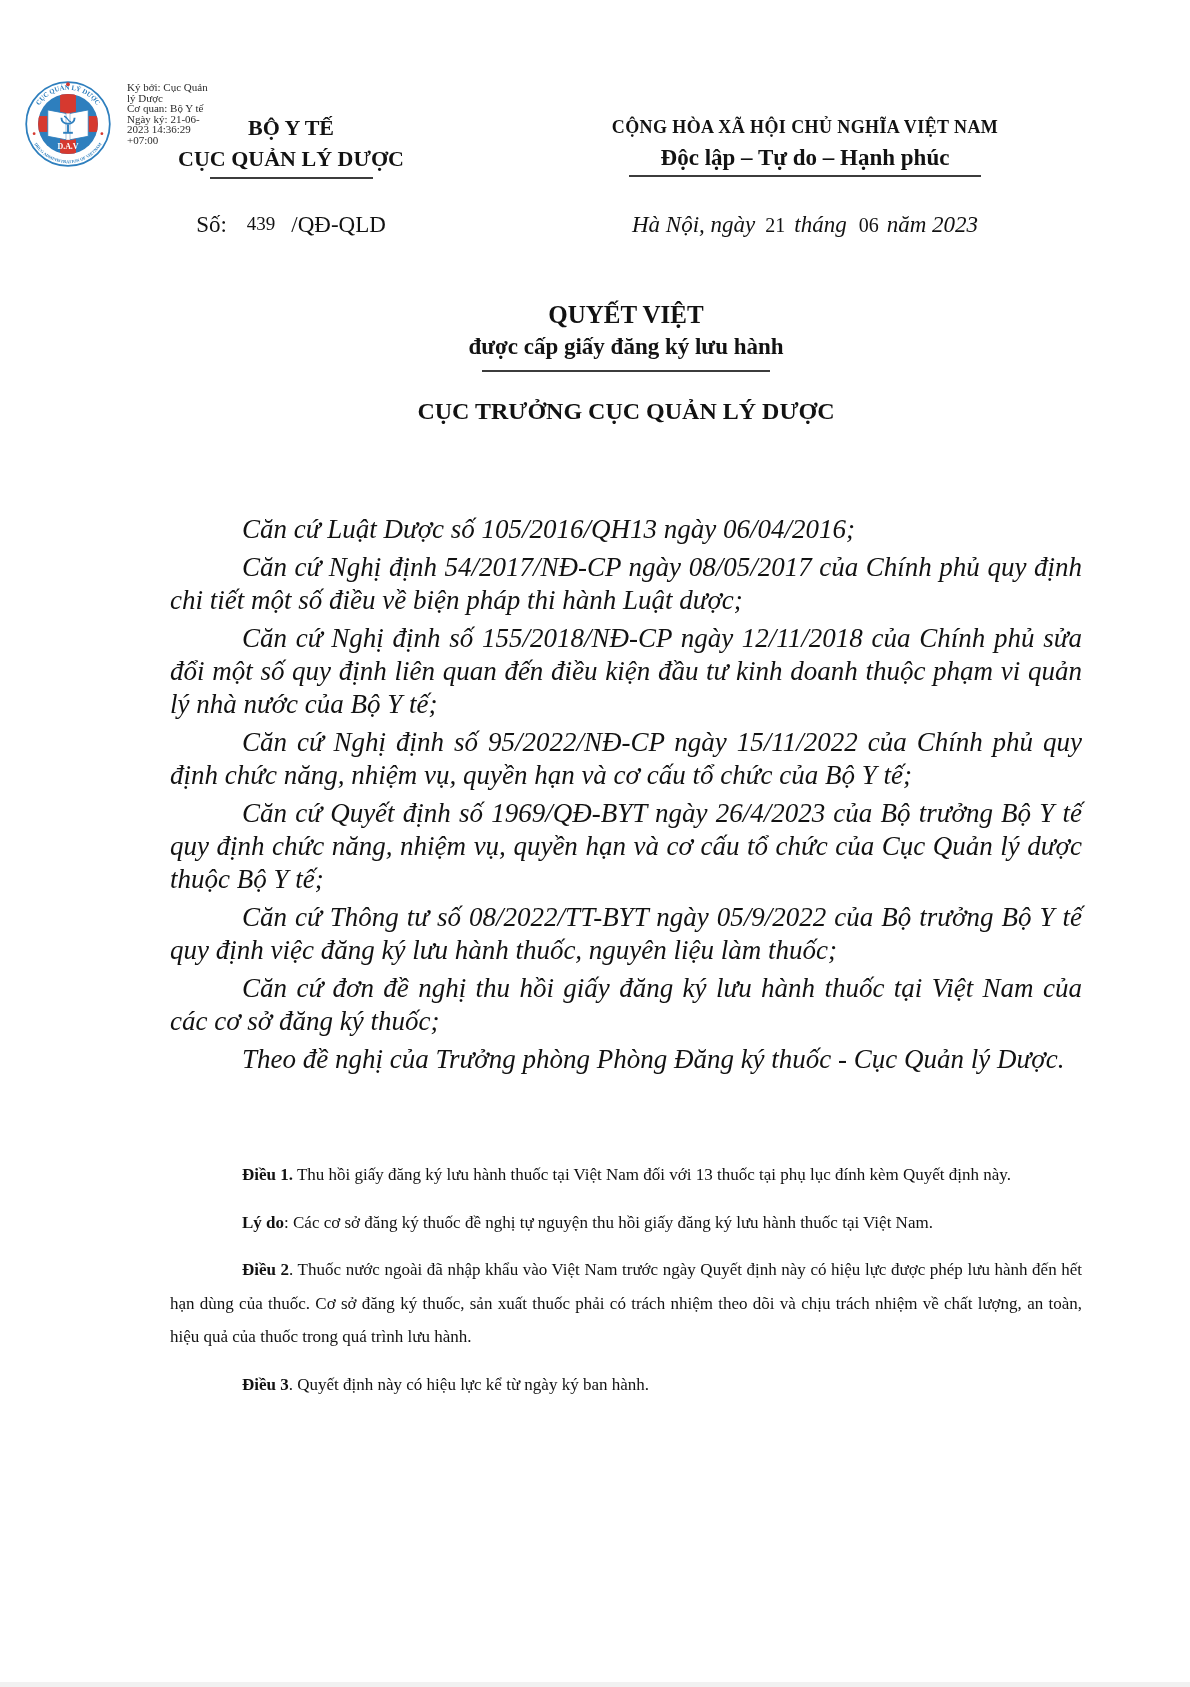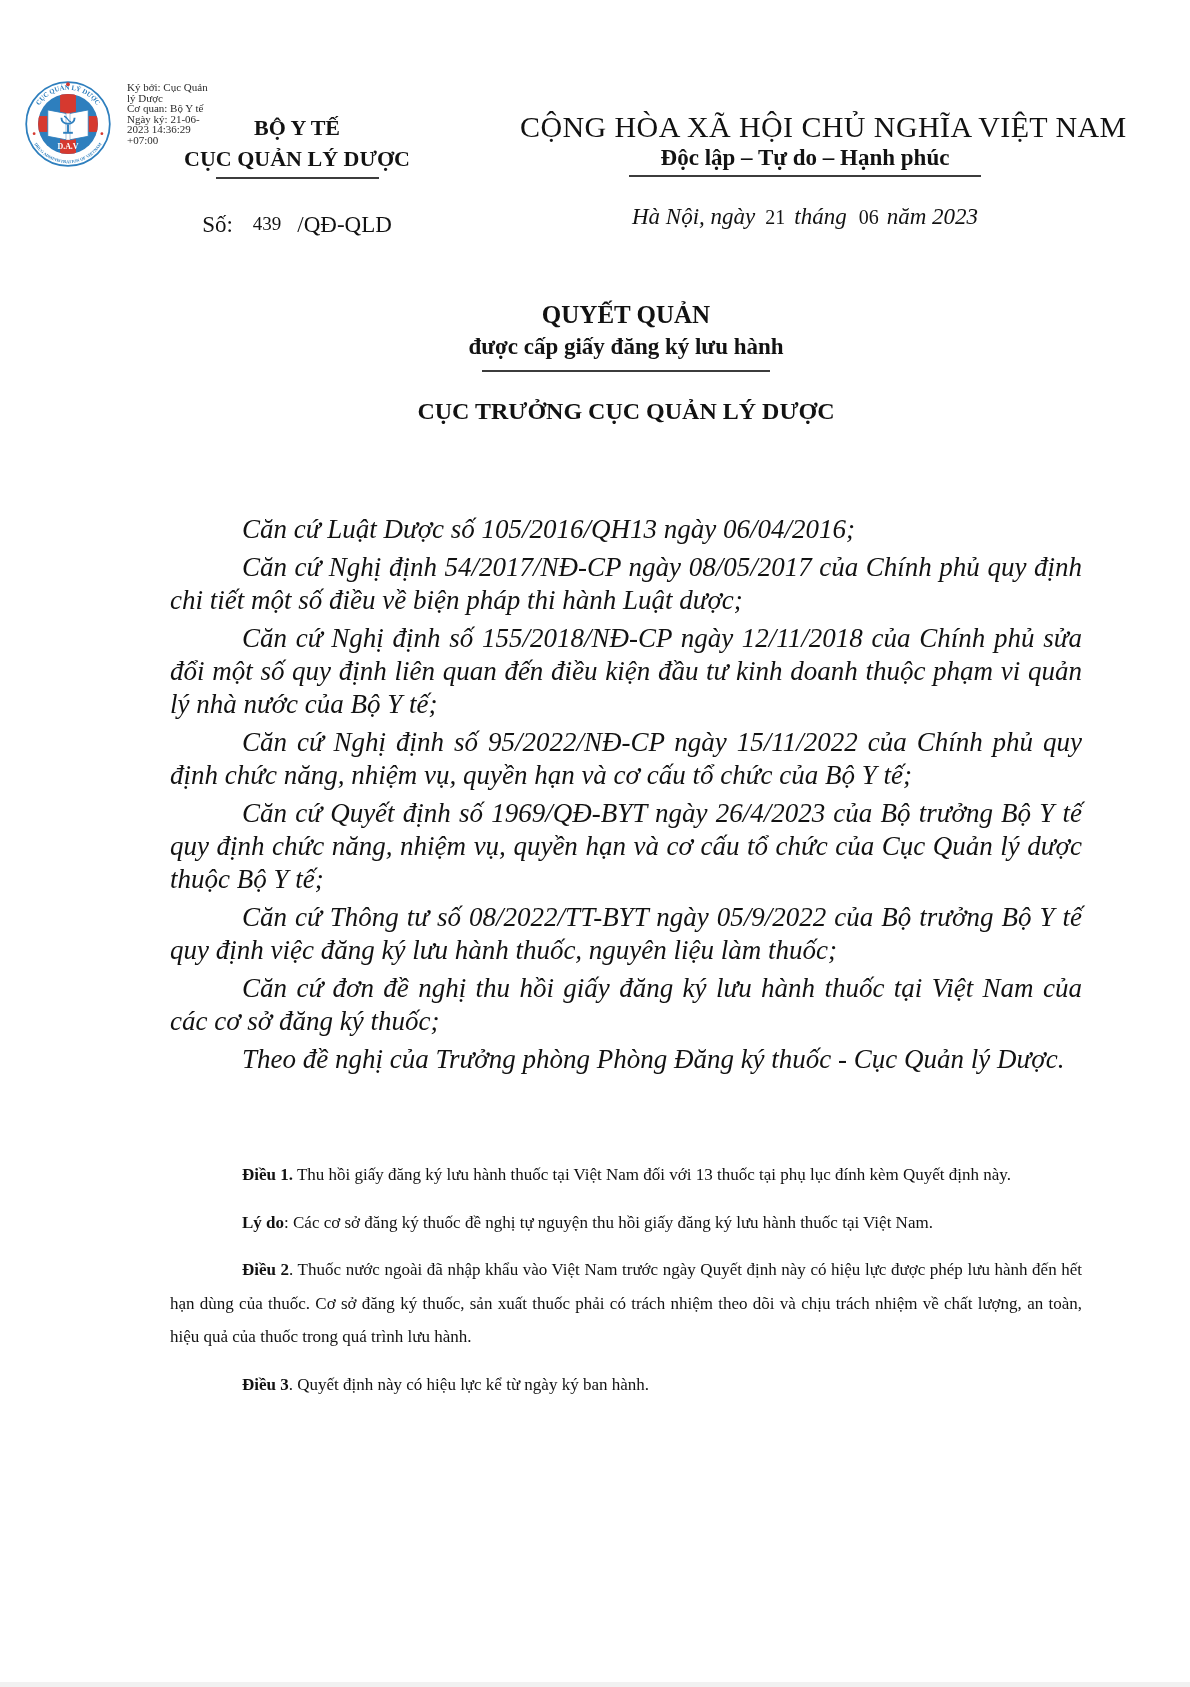--- a/index.html
+++ b/index.html
@@ -7,32 +7,32 @@
     position:relative; width:1190px; height:1687px; background:#ffffff;
     font-family:"Liberation Serif","DejaVu Serif",serif; color:#121212;
     overflow:hidden;
   }
   
   .seal { position:absolute; left:24px; top:80px; width:88px; height:88px; }
   .sig-stamp {
     position:absolute; left:127px; top:82px; width:120px;
     font-size:11px; line-height:10.6px; color:#2b2b2b; white-space:pre-line;
   }
-  .col-left { position:absolute; left:147px; top:112px; width:300px; text-align:center; }
+  .col-left { position:absolute; left:141px; top:112px; width:300px; text-align:center; }
   .col-left .ministry { font-size:22px; font-weight:bold; line-height:32px; }
   .col-left .department { font-size:22px; font-weight:bold; line-height:30px; }
   .rule { border-top:2px solid #3c3c3c; height:0; margin:3px auto 0; }
   .rule-dept { width:163px; }
   .doc-no { margin-top:29px; font-size:23px; line-height:33px; white-space:nowrap; }
   .doc-no .no-value { font-size:19px; margin:0 16px 0 20px; position:relative; top:-2px; }
   .col-right { position:absolute; left:520px; top:112px; width:570px; text-align:center; }
-  .col-right .republic { font-size:30px; font-weight:normal; line-height:30px; letter-spacing:0.4px; white-space:nowrap; }
+  .col-right .republic { font-size:18px; font-weight:bold; line-height:30px; letter-spacing:0.4px; white-space:nowrap; }
   .col-right .motto { font-size:23px; font-weight:bold; line-height:32px; }
   .rule-motto { width:352px; margin-top:1px; }
-  .place-date { margin-top:23px; font-size:23px; line-height:33px; font-style:italic; white-space:nowrap; }
+  .place-date { margin-top:31px; font-size:23px; line-height:33px; font-style:italic; white-space:nowrap; }
   .place-date .fill { font-style:normal; font-size:20px; }
   .place-date .d { margin:0 9px 0 10px; }
   .place-date .m { margin:0 8px 0 12px; }
   
   .title-block { position:absolute; left:170px; top:298px; width:912px; text-align:center; }
   .title-kind { font-size:25px; font-weight:bold; line-height:33px; }
   .title-subject { font-size:23px; font-weight:bold; line-height:32.5px; }
   .rule-title { width:288px; margin-top:6px; }
   .issuer { margin-top:23px; font-size:24px; font-weight:bold; line-height:32px; }
   
@@ -114,21 +114,21 @@
   <div class="col-right">
     <div class="republic">CỘNG HÒA XÃ HỘI CHỦ NGHĨA VIỆT NAM</div>
     <div class="motto">Độc lập – Tự do – Hạnh phúc</div>
     <div class="rule rule-motto"></div>
     <div class="place-date">
       <span>Hà Nội, ngày</span><span class="fill d">21</span><span>tháng</span><span class="fill m">06</span><span>năm 2023</span>
     </div>
   </div>
 
   <div class="title-block">
-    <div class="title-kind">QUYẾT QUẢN</div>
+    <div class="title-kind">QUYẾT VIỆT</div>
     <div class="title-subject">được cấp giấy đăng ký lưu hành</div>
     <div class="rule rule-title"></div>
     <div class="issuer">CỤC TRƯỞNG CỤC QUẢN LÝ DƯỢC</div>
   </div>
 
   <div class="preamble">
     <p>Căn cứ Luật Dược số 105/2016/QH13 ngày 06/04/2016;</p>
     <p>Căn cứ Nghị định 54/2017/NĐ-CP ngày 08/05/2017 của Chính phủ quy định chi tiết một số điều về biện pháp thi hành Luật dược;</p>
     <p>Căn cứ Nghị định số 155/2018/NĐ-CP ngày 12/11/2018 của Chính phủ sửa đổi một số quy định liên quan đến điều kiện đầu tư kinh doanh thuộc phạm vi quản lý nhà nước của Bộ Y tế;</p>
     <p>Căn cứ Nghị định số 95/2022/NĐ-CP ngày 15/11/2022 của Chính phủ quy định chức năng, nhiệm vụ, quyền hạn và cơ cấu tổ chức của Bộ Y tế;</p>

